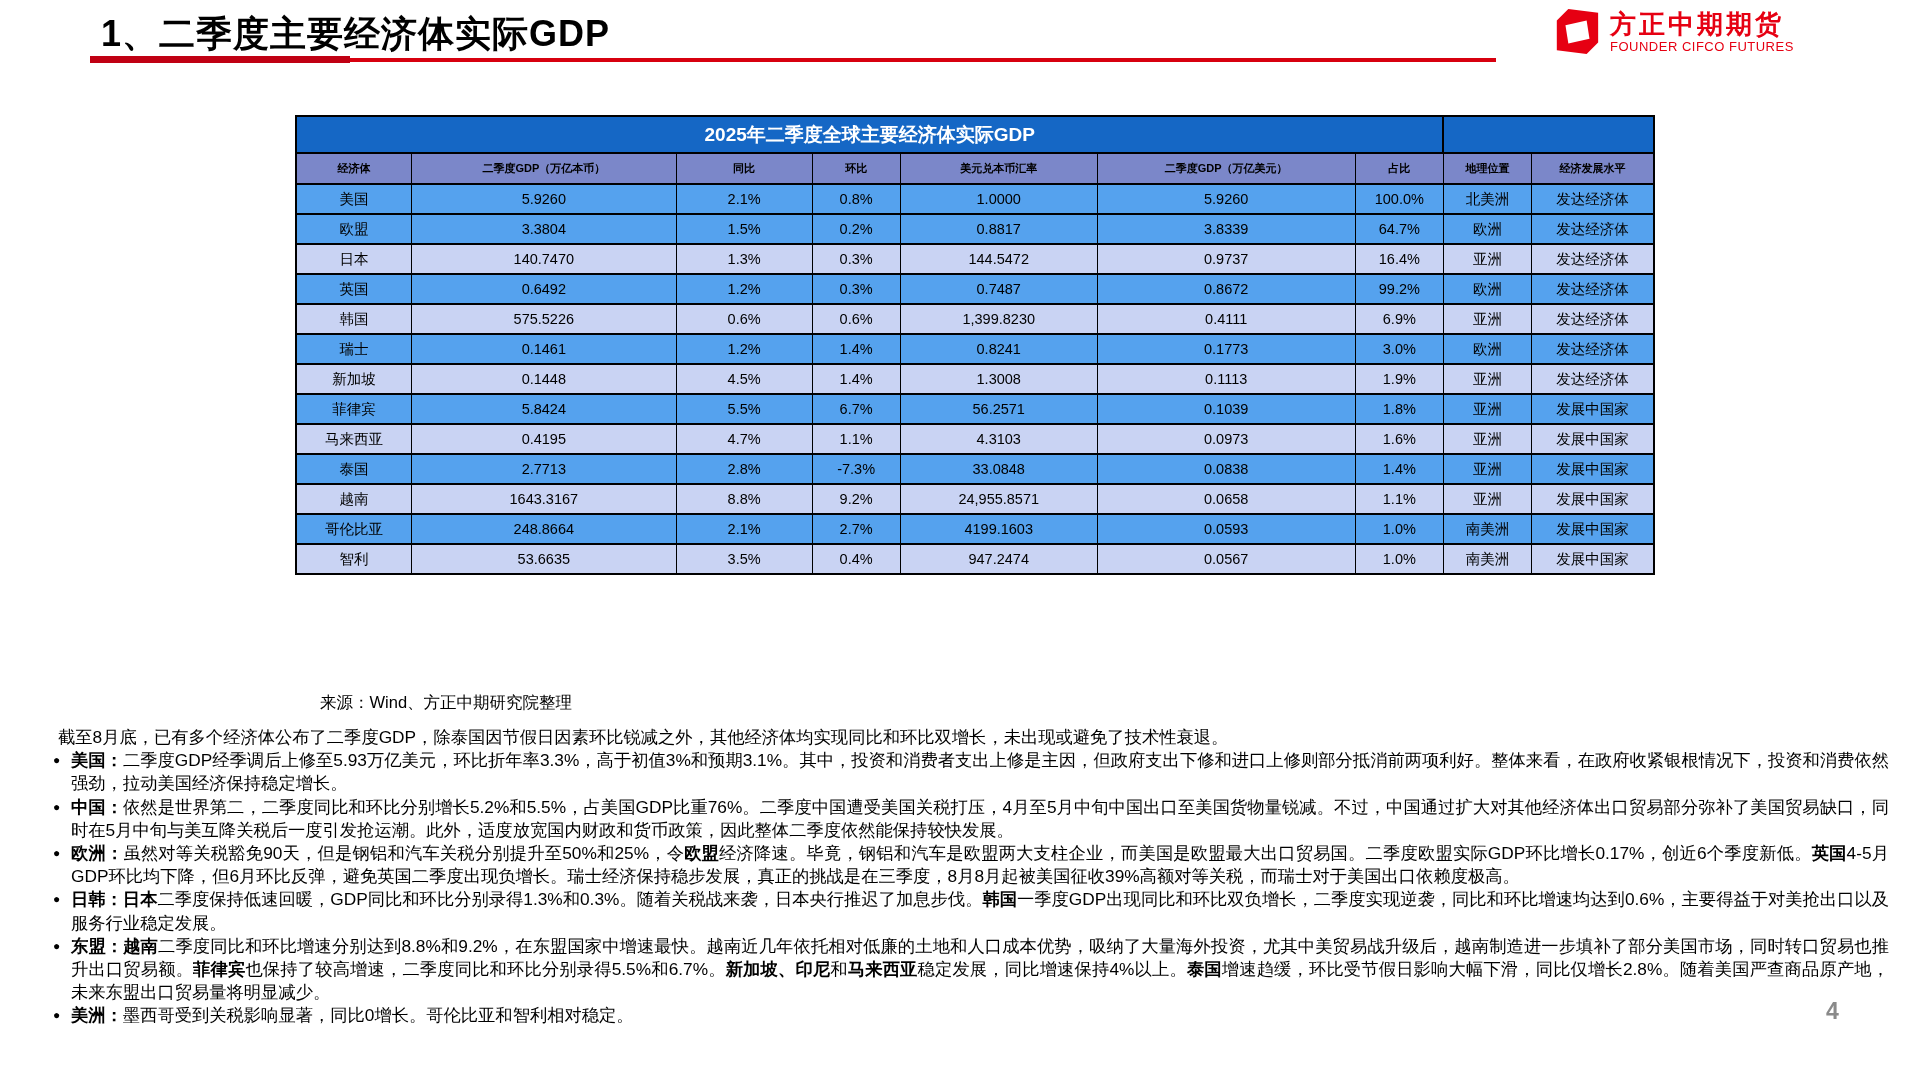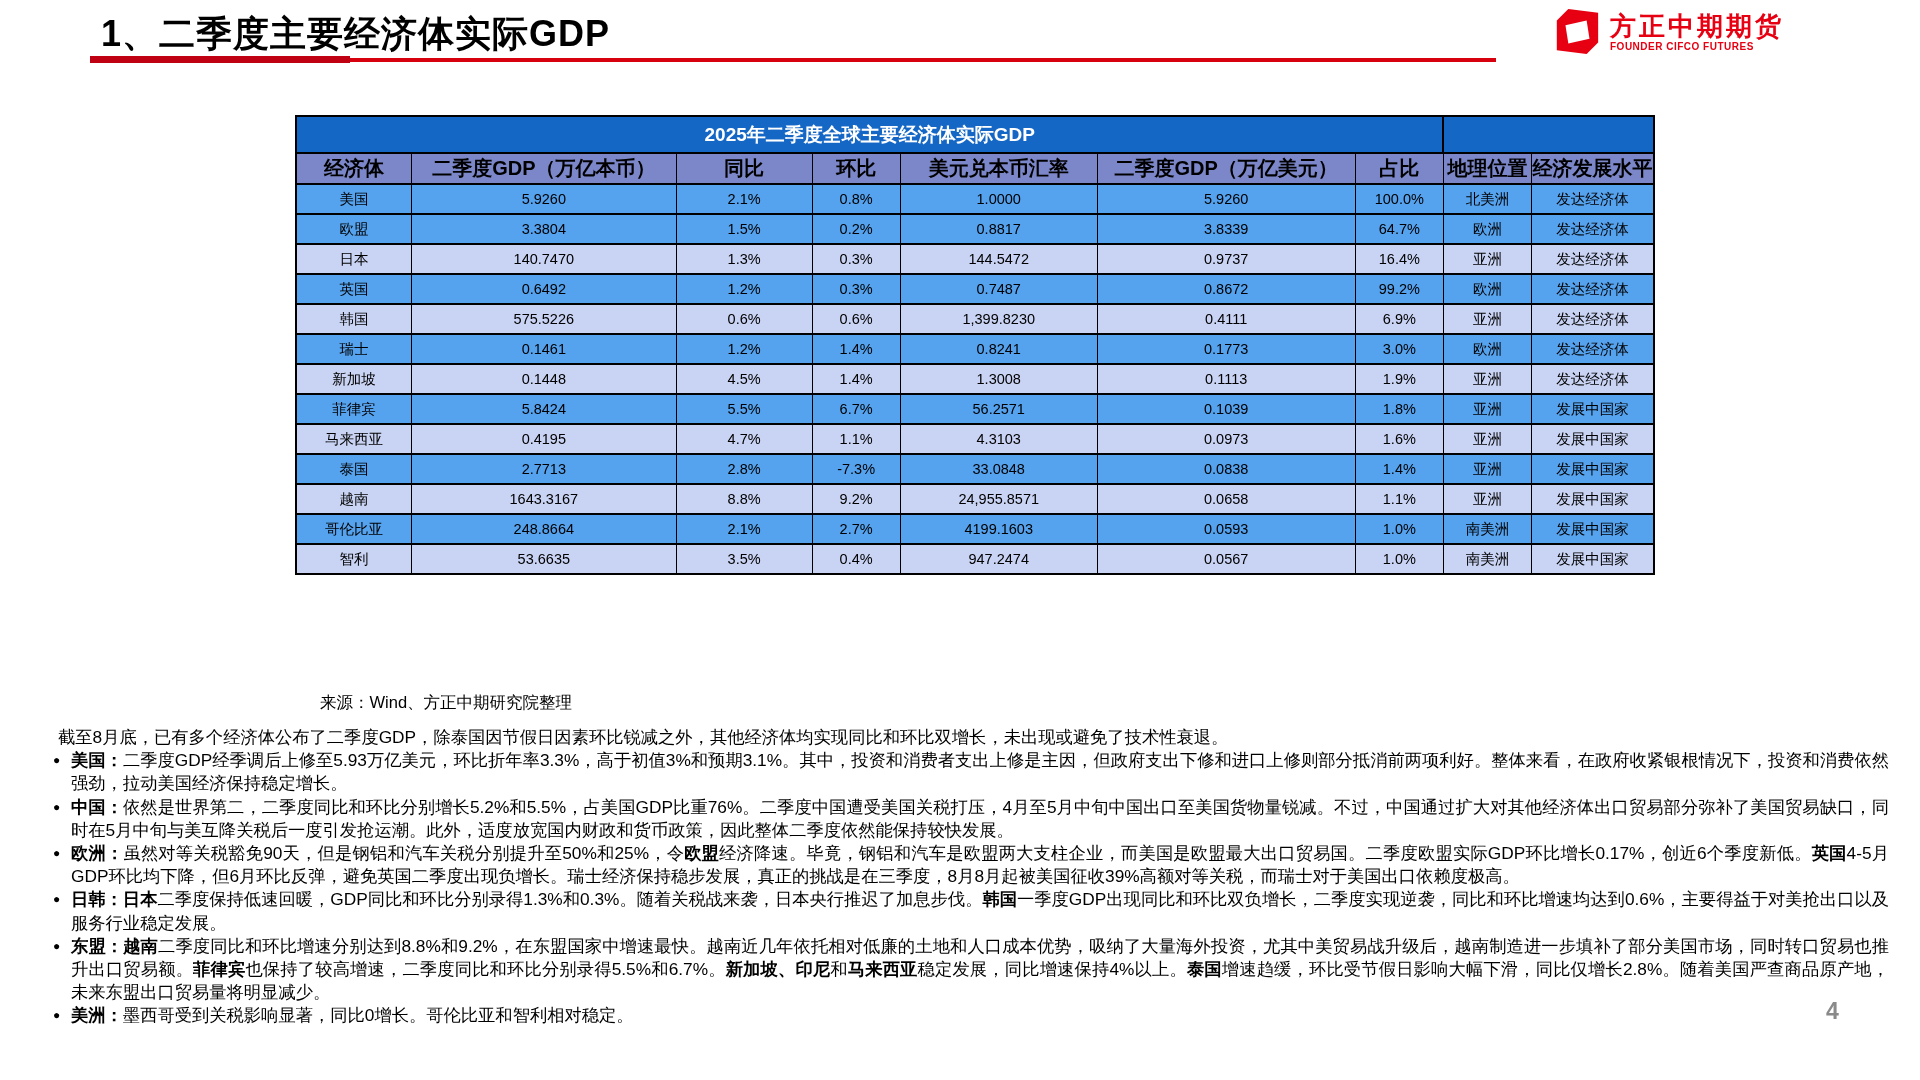--- a/index.html
+++ b/index.html
@@ -8,29 +8,29 @@
   .abs { position:absolute; }
 
   
   .page-title { left:101px; top:10px; font-size:36px; font-weight:bold; letter-spacing:1px; }
   .rule-thick { left:90px; top:56px; width:260px; height:7px; background:#c00013; }
   .rule-thin  { left:350px; top:58px; width:1146px; height:4px; background:#d7000f; }
 
   .logo { left:1552px; top:6px; display:flex; align-items:center; gap:8px; }
   .logo-txt { display:flex; flex-direction:column; }
   .logo-cn { color:#e60012; font-size:26px; font-weight:bold; letter-spacing:3px; line-height:30px; }
-  .logo-en { color:#e60012; font-size:10px; font-weight:bold; letter-spacing:0.5px; }
+  .logo-en { color:#e60012; font-size:13px; font-weight:normal; letter-spacing:0.5px; }
 
   
   .tbl-wrap { left:295px; top:100px;margin-top:15px; }
   table { width:1360px; border-collapse:collapse; table-layout:fixed; border:2px solid #000; }
   td, th { overflow:hidden; white-space:nowrap; }
   .title-row td { background:#1567c5; color:#fff; font-weight:bold; font-size:19px;
     height:37px; text-align:center; border:2px solid #000; }
-  .header-row th { background:#7b87c9; color:#000; font-weight:bold; font-size:20px;
+  .header-row th { background:#7b87c9; color:#000; font-weight:bold; font-size:11px;
     height:31px; text-align:center; border:1px solid #000; border-top:2px solid #000; border-bottom:2px solid #000; }
   tbody td { height:30px; font-size:14.5px; text-align:center; border:1px solid #000;
     border-top:2px solid #000; padding:1px 3px; }
   tbody tr.odd  td { background:#55a2ee; }
   tbody tr.even td { background:#c9d3f3; }
 
   .source { left:320px; top:692px; font-size:16.5px; }
 
   
   .analysis { left:44px; top:726px; width:1845px; font-size:17.3px; line-height:23.2px; }

